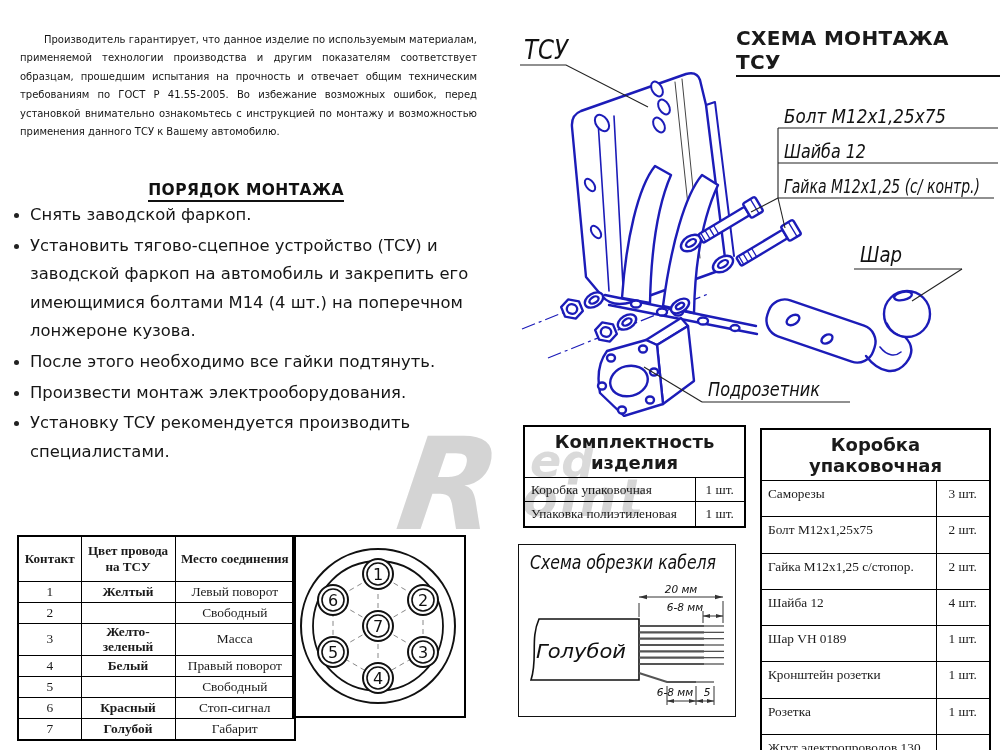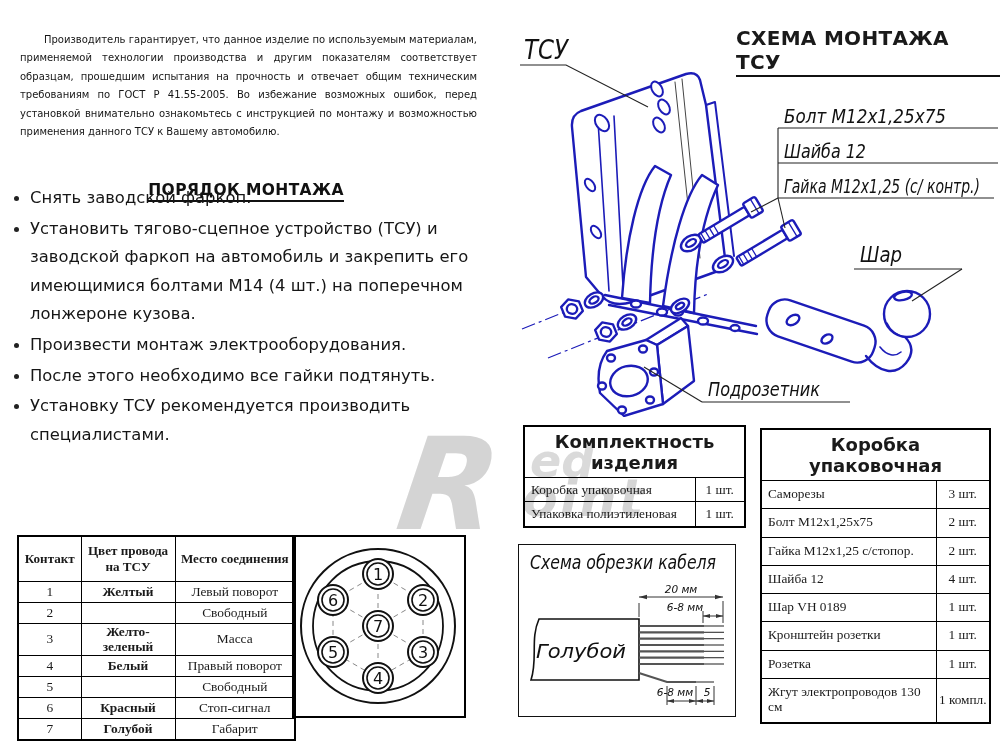--- a/index.html
+++ b/index.html
@@ -7,21 +7,21 @@
          font-family:"DejaVu Sans",sans-serif;color:#1a1a1a;}
   .abs{position:absolute;}
 
   
   #intro{left:20px;top:31px;width:457px;font-size:10px;line-height:18.4px;
          text-align:justify;text-indent:24px;color:#151515;}
   .heading{font-weight:bold;font-size:15.5px;letter-spacing:.4px;color:#111;}
   .heading span{display:inline-block;border-bottom:2.2px solid #111;padding-bottom:1px;}
   #montage-heading{left:0;top:181px;width:492px;text-align:center;}
   #electro-heading{left:0;top:501px;width:500px;text-align:center;}
-  #montage-list{left:10px;top:184px;width:482px;}
+  #montage-list{left:10px;top:201px;width:482px;}
   #montage-list ul{margin:0;padding:0;list-style:none;}
   #montage-list li{position:relative;padding-left:20px;font-size:16.4px;line-height:28.6px;
                    margin-bottom:2px;color:#161616;}
   #montage-list li::before{content:"";position:absolute;left:4px;top:12px;width:5px;height:5px;
                    border-radius:50%;background:#222;}
 
   
   table{border-collapse:collapse;}
   .sertab{font-family:"Liberation Serif",serif;}
   #electro-table{left:17px;top:535px;width:277px;border:2.4px solid #000;table-layout:fixed;}
@@ -33,21 +33,21 @@
   #connector-box{left:292px;top:535px;width:174px;height:183px;border:2.4px solid #000;
                  box-sizing:border-box;background:transparent;}
 
   .kit-table th{font-family:"DejaVu Sans",sans-serif;font-weight:bold;font-size:18px;
                 border:1.7px solid #000;text-align:center;padding:4px 12px;}
   .kit-table td{border:1.4px solid #000;font-size:13.3px;line-height:1.15;}
   .kit-table td.name{text-align:left;padding:4px 3px 4px 6px;}
   .kit-table td.qty{text-align:center;padding:4px 1px;}
   #completeness-table{left:523px;top:425px;width:221px;border:2px solid #000;table-layout:fixed;}
   #packing-table{left:760px;top:428px;width:229px;border:2px solid #000;table-layout:fixed;}
-  #packing-table td{padding-top:5px;padding-bottom:7px;}
+  #packing-table td{padding-top:5px;padding-bottom:15px;}
 
   
   #scheme-title{left:736px;top:26px;font-size:20px;font-weight:bold;letter-spacing:.3px;}
   #scheme-title span{display:inline-block;border-bottom:2.3px solid #111;padding-bottom:1px;}
   #scheme-svg{left:510px;top:15px;}
   #cable-box{left:518px;top:544px;width:218px;height:173px;border:1.8px solid #111;
              box-sizing:border-box;background:transparent;}
   .cad{font-family:"DejaVu Sans",sans-serif;font-style:italic;}
 
   
@@ -75,23 +75,23 @@
   <div id="montage-heading" class="abs heading">
     <span>ПОРЯДОК МОНТАЖА</span>
   </div>
   <div id="montage-list" class="abs">
     <ul>
 
         <li><span>Снять заводской фаркоп.</span></li>
 
         <li><span>Установить тягово-сцепное устройство (ТСУ) и заводской фаркоп на автомобиль и закрепить его имеющимися болтами М14 (4 шт.) на поперечном лонжероне кузова.</span></li>
 
+        <li><span>После этого необходимо все гайки подтянуть.</span></li>
+
         <li><span>Произвести монтаж электрооборудования.</span></li>
-
-        <li><span>После этого необходимо все гайки подтянуть.</span></li>
 
         <li><span>Установку ТСУ рекомендуется производить специалистами.</span></li>
       </ul>
   </div>
 
 
   <table id="electro-table" class="abs sertab">
     <colgroup>
         <col style="width:63px">
         <col style="width:94px">

